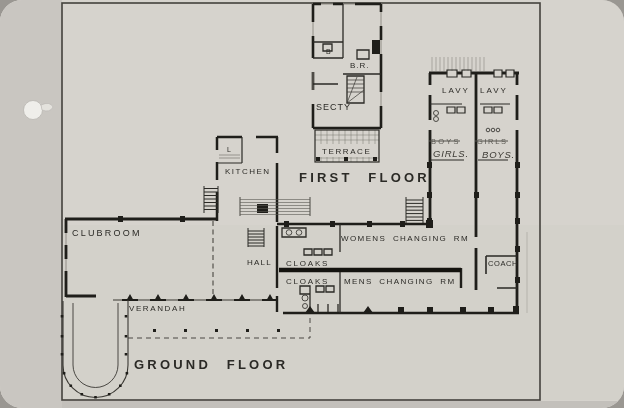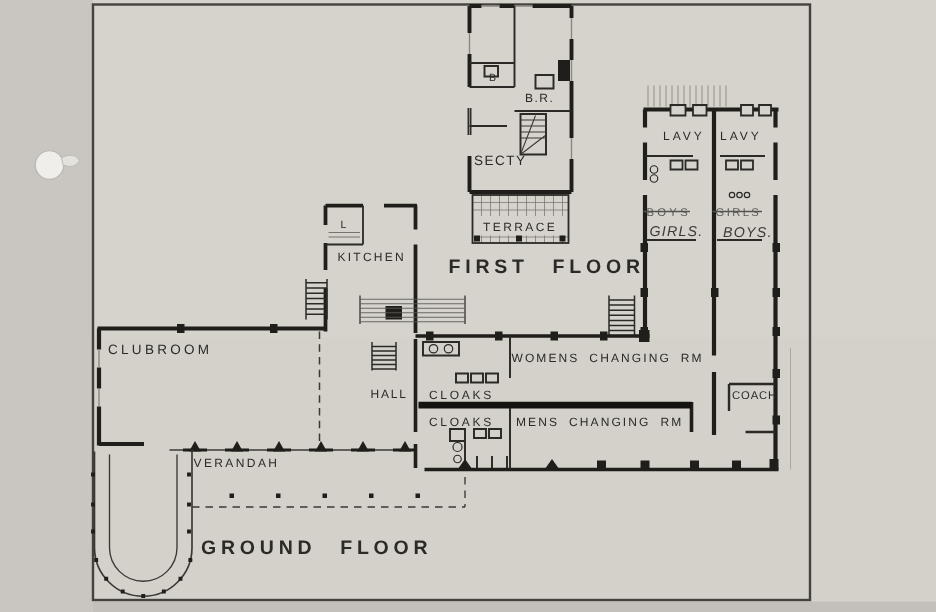--- a/index.html
+++ b/index.html
@@ -1,17 +1,17 @@
 <!DOCTYPE html>
 <html><head>
 <meta charset="utf-8">
 <style>
   html,body{margin:0;padding:0;background:#9a9792;}
   .photo{position:relative;width:624px;height:408px;overflow:hidden;background:#cac7c2;
-         font-family:"Liberation Sans",sans-serif;}
+         font-family:"Liberation Sans",sans-serif;border-radius:22px;}
   svg{display:block}
   text{fill:#2b2a26;font-family:"Liberation Sans",sans-serif;}
   .t-room{font-size:8px;letter-spacing:1.6px;}
   .t-title{font-size:13px;letter-spacing:3.2px;word-spacing:9px;font-weight:bold;}
   .t-pencil{fill:#5d5b55;}
   .t-hand{font-style:italic;font-size:9.5px;fill:#3c3a34;letter-spacing:0.8px;}
 </style>
 </head>
 <body>
 

